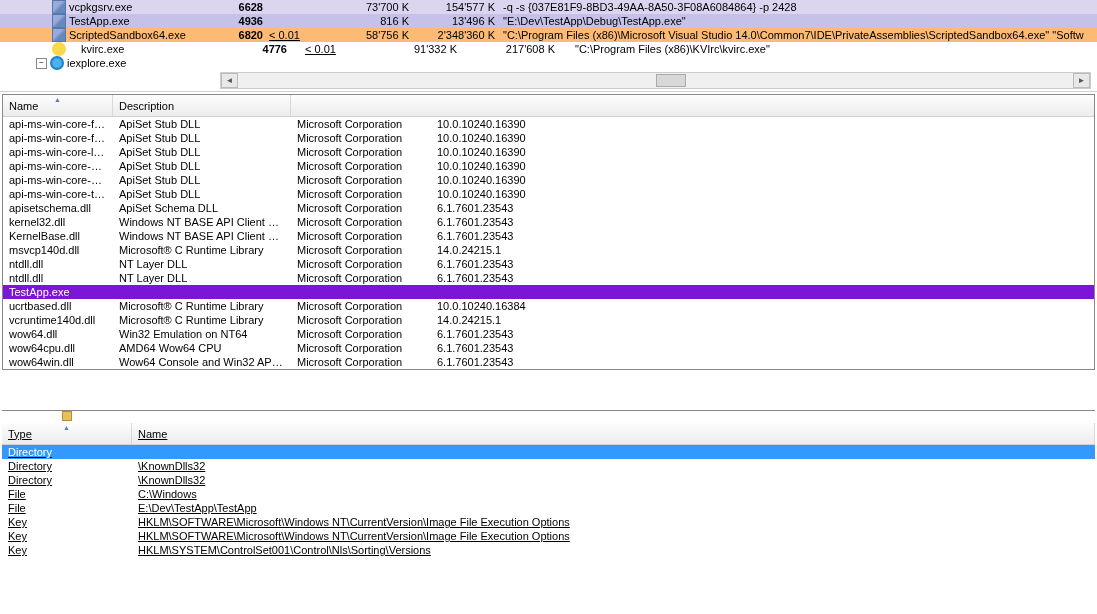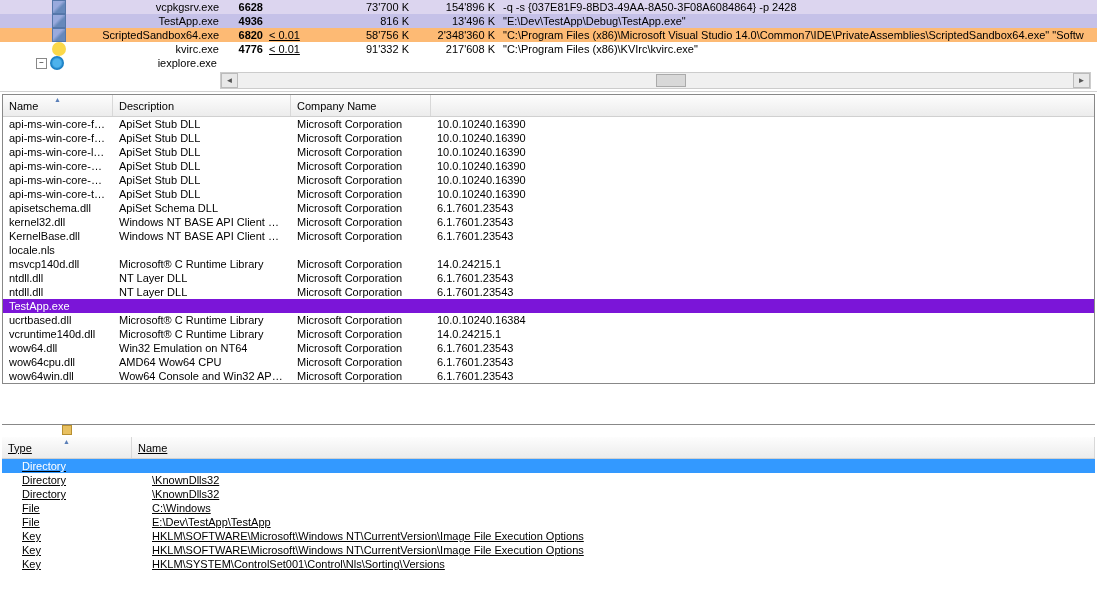--- a/index.html
+++ b/index.html
@@ -10,21 +10,21 @@
   .process-row.alt1 { background: #dcd5ef; }
   .process-row.sel { background: #c5c1e8; }
   .process-row.alt2 { background: #fdba74; }
   .process-row.plain { background: #fff; }
   .tree-expand { position: absolute; left: 36px; width: 11px; height: 11px; border: 1px solid #888; background: #fff; display: flex; align-items: center; justify-content: center; font-size: 8px; line-height: 1; cursor: pointer; }
   .icon-app { width: 14px; height: 14px; margin-right: 3px; display: inline-block; }
   .icon-generic { background: linear-gradient(135deg,#9ad 40%,#68b 60%); border: 1px solid #57a; }
   .icon-ie { background: radial-gradient(circle at 50% 50%, #4db2ec 40%, #1a7fc4 60%); border-radius: 50%; }
   .icon-kv { background: #fbd84a; border-radius: 50%; }
   .pcol { overflow: hidden; white-space: nowrap; text-overflow: ellipsis; }
-  .pc-name { width: 150px; text-align: right; }
+  .pc-name { width: 150px; }
   .pc-pid { width: 50px; text-align: right; padding-right: 6px; font-weight: bold; }
   .pc-cpu { width: 50px; text-align: left; text-decoration: underline; }
   .pc-priv { width: 100px; text-align: right; padding-right: 10px; }
   .pc-ws { width: 80px; text-align: right; padding-right: 4px; }
   .pc-cmd { flex: 1; padding-left: 4px; }
   .hscroll-track { height: 17px; background: #f0f0f0; border: 1px solid #ccc; margin: 2px 6px 2px 220px; position: relative; display:flex; align-items:center; }
   .hscroll-btn { width: 17px; height: 15px; background: #e8e8e8; border: 1px solid #bbb; display:flex; align-items:center; justify-content:center; font-size:8px; color:#555; }
   .hscroll-thumb { position:absolute; left: 50%; width: 30px; height: 13px; background: #d8d8d8; border:1px solid #aaa; }
   
   .list-panel { border: 1px solid #888; margin: 2px 2px 0 2px; }
@@ -38,58 +38,58 @@
   .c-name { width: 110px; }
   .c-desc { width: 178px; }
   .c-comp { width: 140px; }
   .c-ver { width: 200px; }
   
   .spacer { height: 40px; }
   
   .bottom-panel { border-top: 1px solid #888; margin: 0 2px; text-decoration: underline; }
   .bottom-icon-row { height: 12px; padding-left: 60px; }
   .tiny-icon { width:10px; height:10px; background:#e8c060; display:inline-block; border:1px solid #b89030; }
-  .brow { display:flex; height:14px; align-items:center;padding-left:14px; }
+  .brow { display:flex; height:14px; align-items:center; }
   .brow.bsel { background:#3399ff; color:#fff; }
   .bc-type { width:130px; padding-left:6px; }
   .bc-name { flex:1; padding-left:6px; }
 </style>
 </head>
 <body>
 
 <div class="top-panel">
   <div id="process-rows">
       <div class="process-row alt1" style="padding-left: 52px;">
         <span class="icon-app icon-generic"></span>
         <span class="pcol pc-name">vcpkgsrv.exe</span>
         <span class="pcol pc-pid">6628</span>
         <span class="pcol pc-cpu"></span>
         <span class="pcol pc-priv">73'700 K</span>
-        <span class="pcol pc-ws">154'896 K</span>
+        <span class="pcol pc-ws">154'577 K</span>
         <span class="pcol pc-cmd">-q  -s {037E81F9-8BD3-49AA-8A50-3F08A6084864} -p 2428</span>
       </div>
       <div class="process-row sel" style="padding-left: 52px;">
         <span class="icon-app icon-generic"></span>
         <span class="pcol pc-name">TestApp.exe</span>
         <span class="pcol pc-pid">4936</span>
         <span class="pcol pc-cpu"></span>
         <span class="pcol pc-priv">816 K</span>
         <span class="pcol pc-ws">13'496 K</span>
         <span class="pcol pc-cmd">"E:\Dev\TestApp\Debug\TestApp.exe"</span>
       </div>
       <div class="process-row alt2" style="padding-left: 52px;">
         <span class="icon-app icon-generic"></span>
         <span class="pcol pc-name">ScriptedSandbox64.exe</span>
         <span class="pcol pc-pid">6820</span>
         <span class="pcol pc-cpu">&lt; 0.01</span>
         <span class="pcol pc-priv">58'756 K</span>
         <span class="pcol pc-ws">2'348'360 K</span>
         <span class="pcol pc-cmd">"C:\Program Files (x86)\Microsoft Visual Studio 14.0\Common7\IDE\PrivateAssemblies\ScriptedSandbox64.exe" "Softw</span>
       </div>
-      <div class="process-row plain" style="">
+      <div class="process-row plain" style=" gap: 12px;">
         <span class="icon-app icon-kv"></span>
         <span class="pcol pc-name">kvirc.exe</span>
         <span class="pcol pc-pid">4776</span>
         <span class="pcol pc-cpu">&lt; 0.01</span>
         <span class="pcol pc-priv">91'332 K</span>
         <span class="pcol pc-ws">217'608 K</span>
         <span class="pcol pc-cmd">"C:\Program Files (x86)\KVIrc\kvirc.exe"</span>
       </div>
       <div class="process-row plain" style="padding-left: 50px;">
         <span class="tree-expand">−</span>
@@ -112,23 +112,20 @@
 
 <div class="list-panel">
   <div class="list-header">
     <div class="hcol c-name">
       <span class="sort-arrow">▲</span>
       <span>Name</span>
     </div>
     <div class="hcol c-desc">
         <span>Description</span>
       </div>
-    <div class="hcol c-comp">
-        <span>Company Name</span>
-      </div>
   </div>
   <div class="list-body" id="dll-rows">
       <div class="drow">
         <span class="dcol c-name">api-ms-win-core-file-l...</span>
         <span class="dcol c-desc">ApiSet Stub DLL</span>
         <span class="dcol c-comp">Microsoft Corporation</span>
         <span class="dcol c-ver">10.0.10240.16390</span>
       </div>
       <div class="drow">
         <span class="dcol c-name">api-ms-win-core-file-l...</span>
@@ -170,26 +167,20 @@
         <span class="dcol c-name">kernel32.dll</span>
         <span class="dcol c-desc">Windows NT BASE API Client DLL</span>
         <span class="dcol c-comp">Microsoft Corporation</span>
         <span class="dcol c-ver">6.1.7601.23543</span>
       </div>
       <div class="drow">
         <span class="dcol c-name">KernelBase.dll</span>
         <span class="dcol c-desc">Windows NT BASE API Client DLL</span>
         <span class="dcol c-comp">Microsoft Corporation</span>
         <span class="dcol c-ver">6.1.7601.23543</span>
-      </div>
-      <div class="drow">
-        <span class="dcol c-name">locale.nls</span>
-        <span class="dcol c-desc"></span>
-        <span class="dcol c-comp"></span>
-        <span class="dcol c-ver"></span>
       </div>
       <div class="drow">
         <span class="dcol c-name">msvcp140d.dll</span>
         <span class="dcol c-desc">Microsoft® C Runtime Library</span>
         <span class="dcol c-comp">Microsoft Corporation</span>
         <span class="dcol c-ver">14.0.24215.1</span>
       </div>
       <div class="drow">
         <span class="dcol c-name">ntdll.dll</span>
         <span class="dcol c-desc">NT Layer DLL</span>

